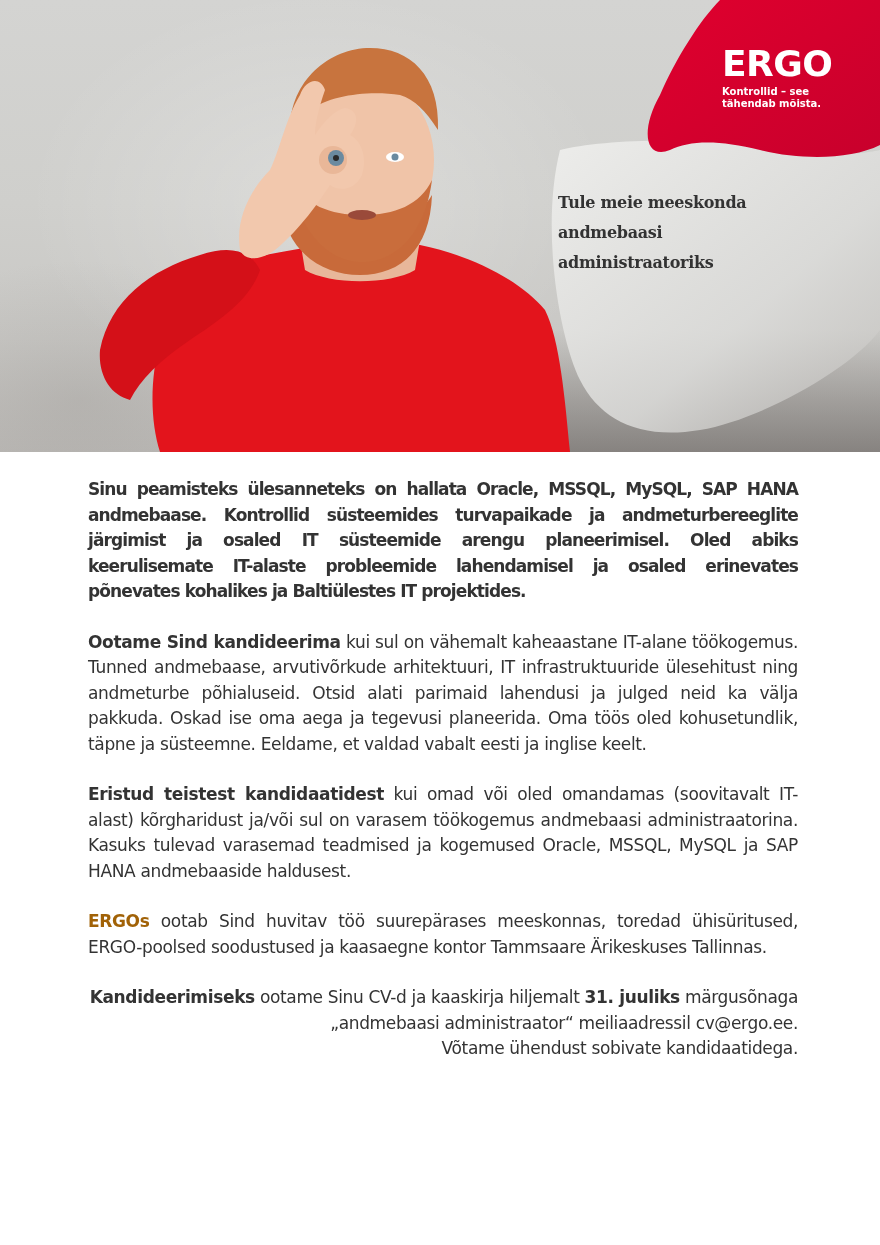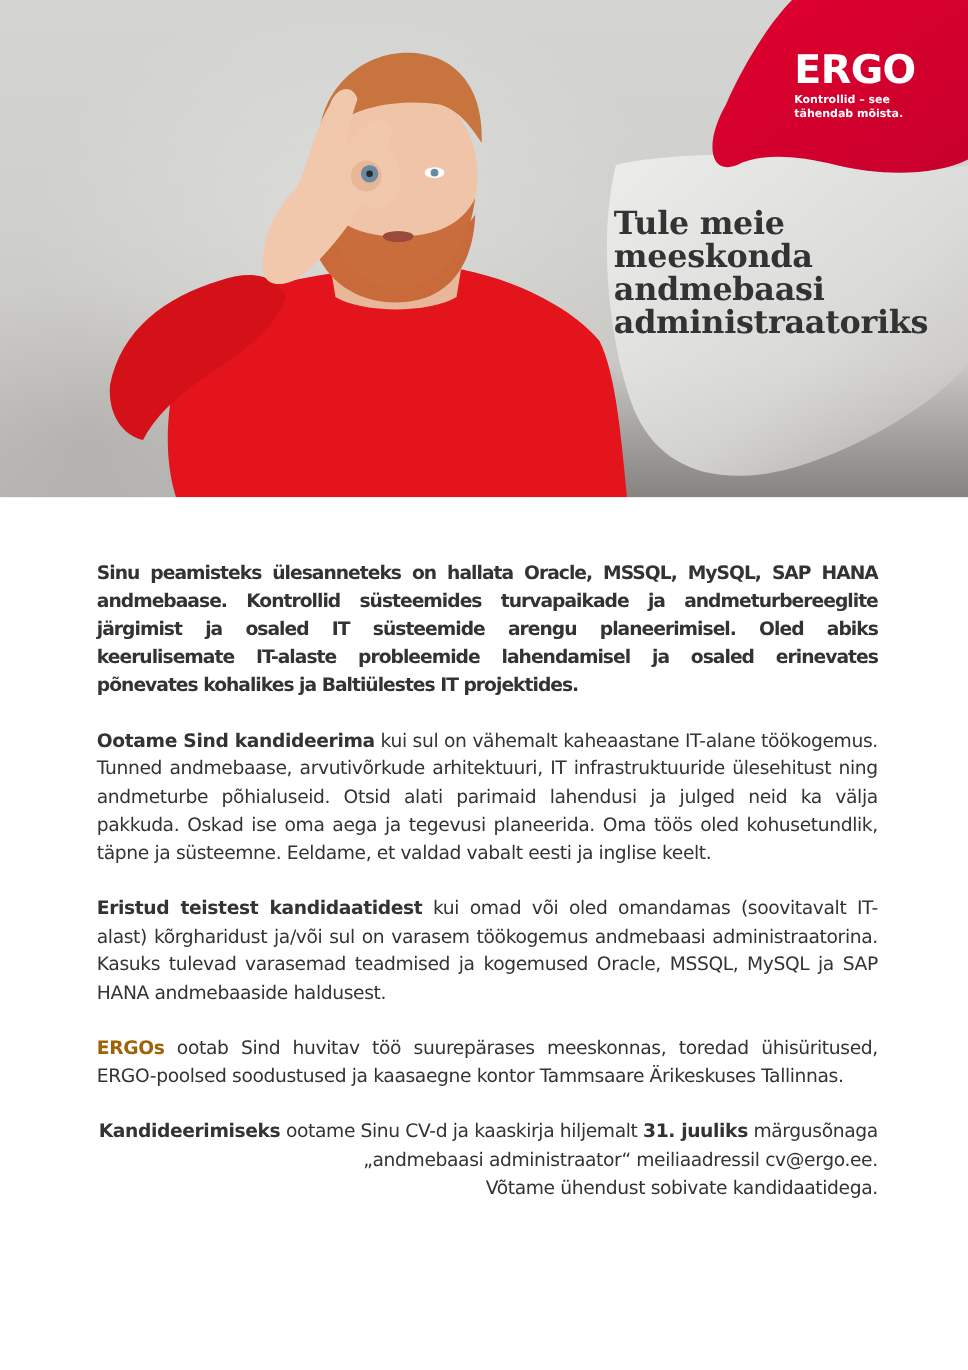--- a/index.html
+++ b/index.html
@@ -38,32 +38,31 @@
     }
     .logo-tagline {
       font-family: "DejaVu Sans", sans-serif; font-weight: bold;
       font-size: 10px; line-height: 12px; margin-top: 2px;
     }
 
     
     .headline {
       position: absolute; left: 558px; top: 188px; width: 310px;
       font-family: "DejaVu Serif", serif; font-weight: bold;
-      font-size: 29px; line-height: 30px; color: #333333;
+      font-size: 16px; line-height: 30px; color: #333333;
       letter-spacing: -0.3px;
     }
     .headline span { display: block; }
 
     
     .content {
       position: absolute; left: 88px; top: 477px; width: 710px;
       font-family: "DejaVu Sans", sans-serif; font-size: 17px; line-height: 25.5px;
       color: #333333; text-align: justify;
       letter-spacing: -0.35px;
-      margin-top: 32px;
     }
     .content p { margin-bottom: 25px; }
     .content p.p1 { font-weight: bold; letter-spacing: -0.9px; }
     .content p.last { text-align: right; }
     .content b { font-weight: bold; }
     .brand-red { color: #a16207; font-weight: bold; }
   </style>
 </head>
 <body>
 

